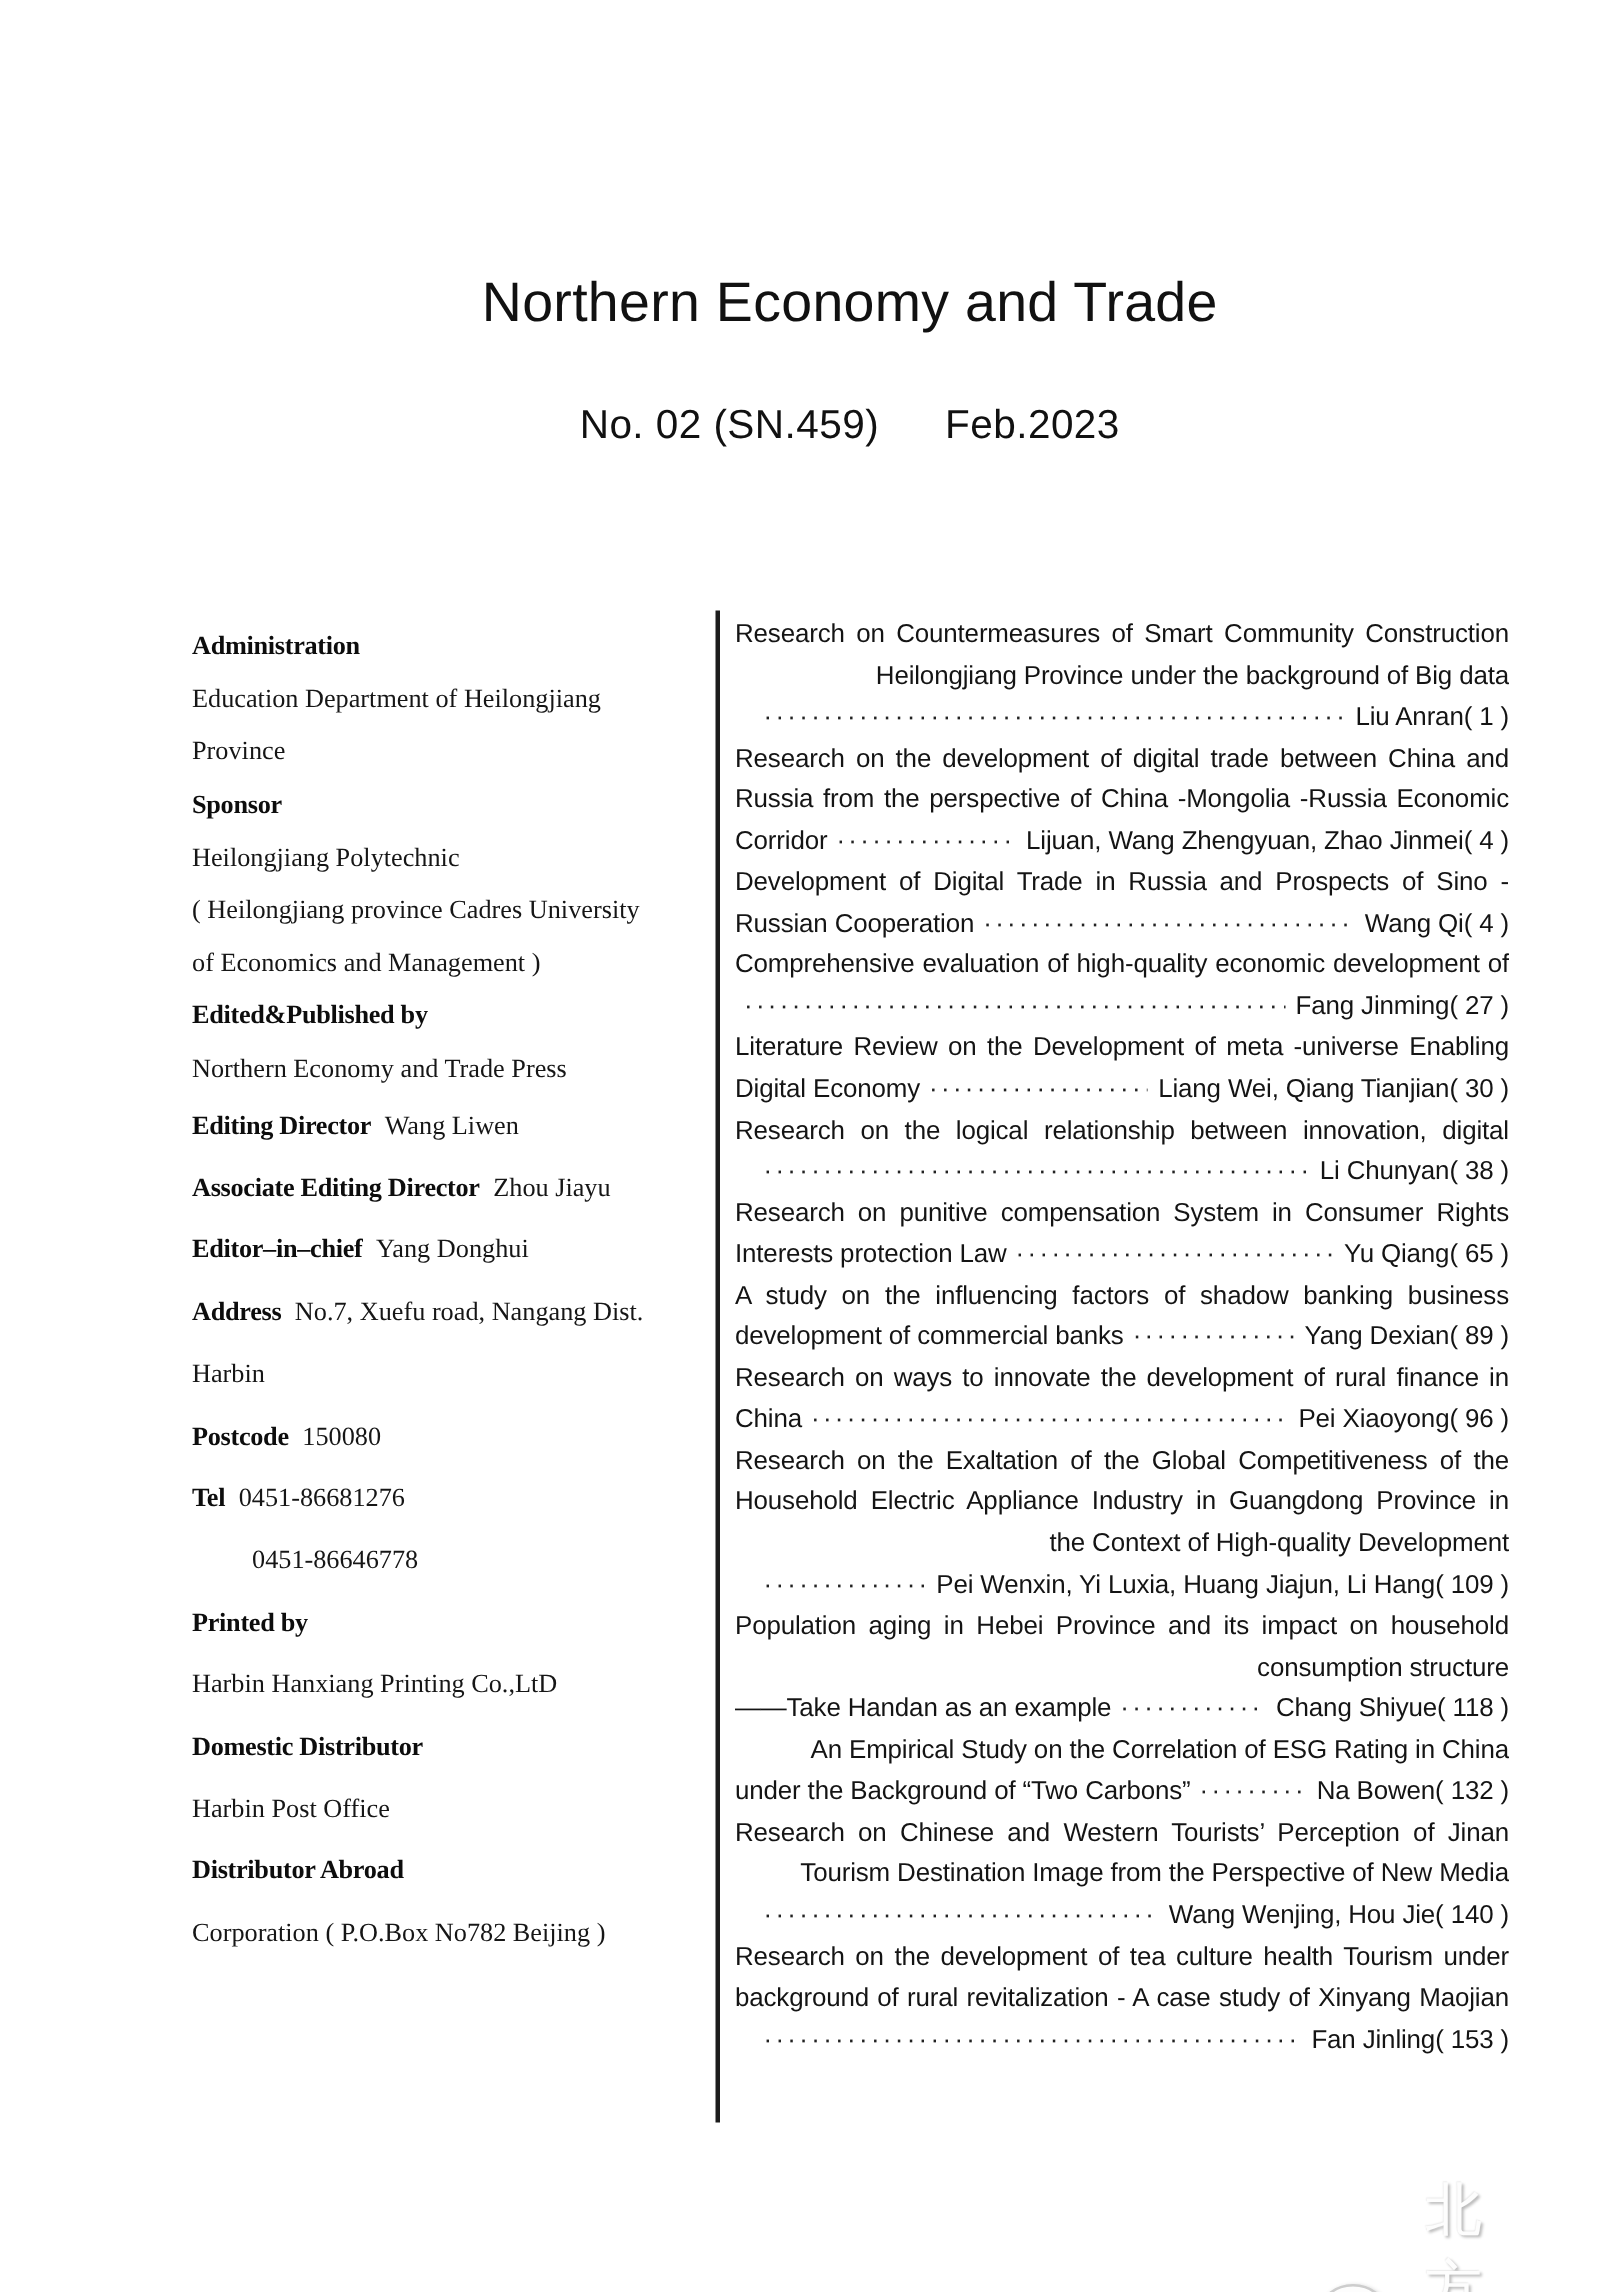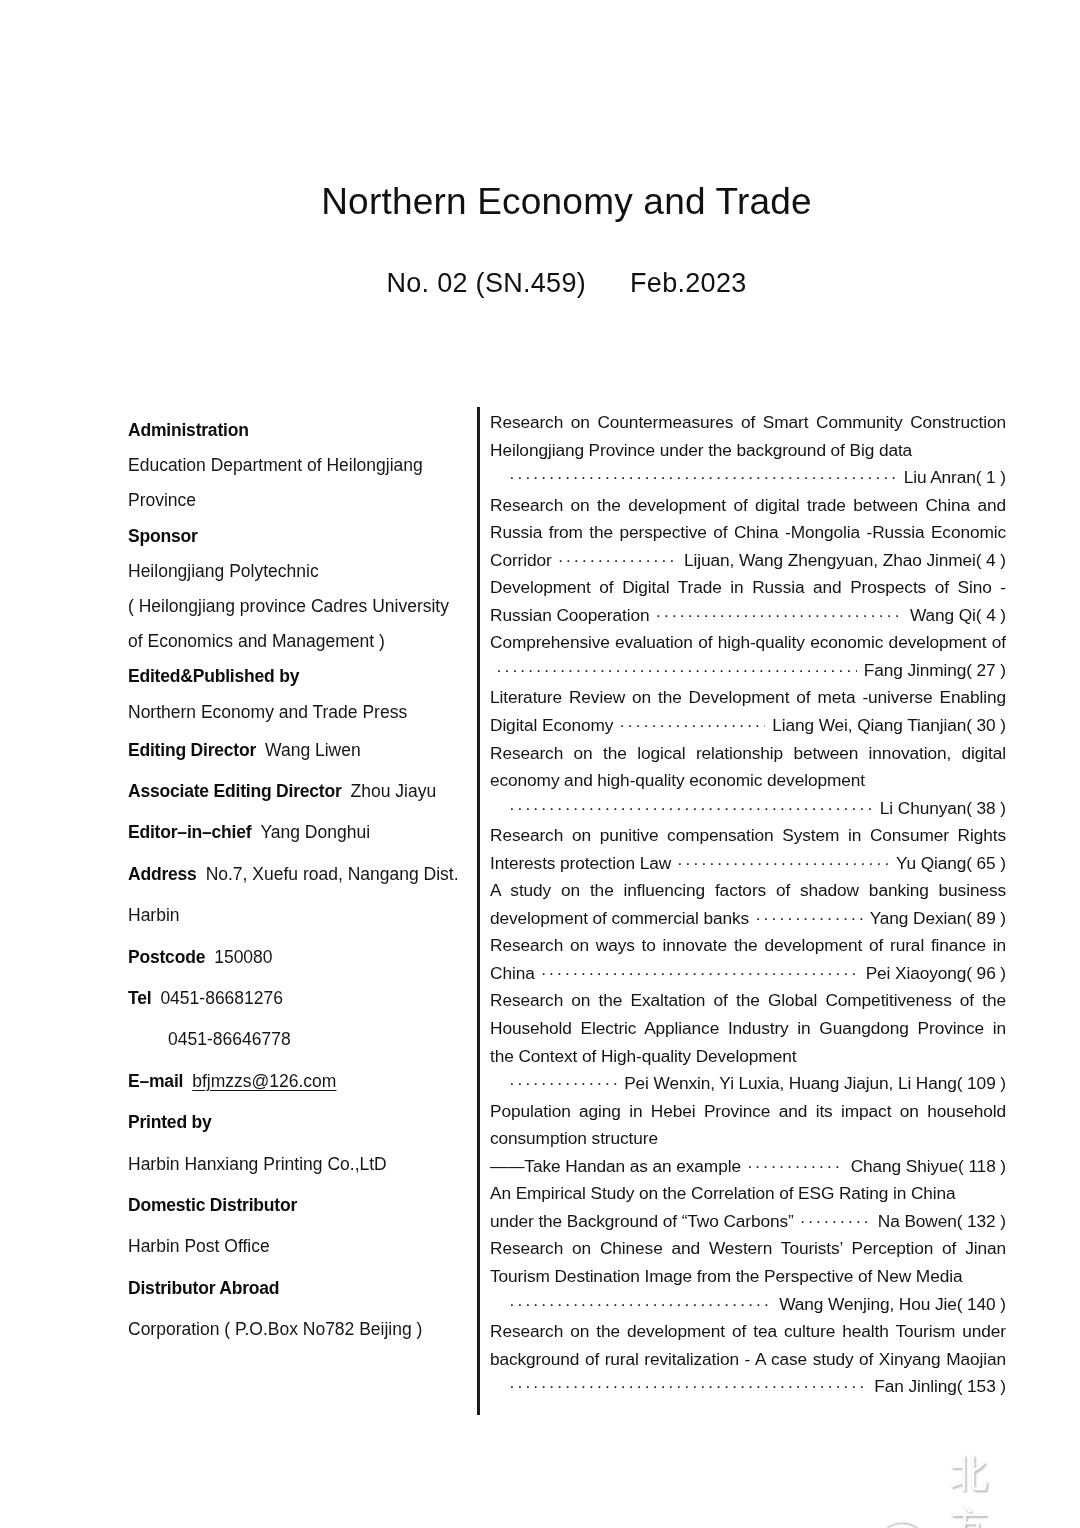--- a/index.html
+++ b/index.html
@@ -15,34 +15,34 @@
   .issue-line{
     position:absolute;left:128px;top:268px;width:877px;text-align:center;
     font-size:27px;color:#111;letter-spacing:0.3px;
   }
   .issue-line .issue-date{margin-left:44px;}
   
   .masthead{
     position:absolute;left:128px;top:413px;width:362px;
     font-size:17.5px;color:#161616;
   }
-  .m-line{height:41.4px;line-height:41.4px;white-space:nowrap;}
+  .m-line{height:41.4px;line-height:41.4px;white-space:nowrap;font-family:Liberation Serif, serif;}
   .m-line.tight{height:35.2px;line-height:35.2px;}
   .m-line strong{font-weight:700;letter-spacing:-0.2px;color:#0d0d0d;}
   .m-line .after-label{margin-left:9px;}
   .m-line.indent{padding-left:40px;}
   .m-line .underline{text-decoration:underline;text-underline-offset:3px;}
   
   .divider{position:absolute;left:477px;top:407px;width:2.5px;height:1008px;background:#1c1c1c;}
   
   .toc{
     position:absolute;left:490px;top:409px;width:516px;
     font-size:17.3px;color:#141414;letter-spacing:-0.1px;
   }
-  .toc-line{height:27.55px;line-height:27.55px;overflow:hidden;white-space:nowrap;}
+  .toc-line{height:27.55px;line-height:27.55px;overflow:hidden;white-space:nowrap;text-align:right;}
   .toc-line.just{white-space:normal;text-align:justify;text-align-last:justify;}
   .toc-line.flexline{display:flex;align-items:baseline;}
   .toc-line.flexline.noprefix{padding-left:13px;}
   .toc-line .prefix{flex:0 0 auto;}
   .toc-line .dots{
     flex:1 1 auto;overflow:hidden;white-space:nowrap;margin:0 7px 0 6px;
     letter-spacing:2.2px;color:#222;
   }
   .toc-line .authors{flex:0 0 auto;}
   
@@ -77,21 +77,20 @@
       <div class="m-line tight"><strong>Edited&amp;Published by</strong></div>
       <div class="m-line tight"><span class="">Northern Economy and Trade Press</span></div>
       <div class="m-line"><strong>Editing Director</strong><span class="after-label">Wang Liwen</span></div>
       <div class="m-line"><strong>Associate Editing Director</strong><span class="after-label">Zhou Jiayu</span></div>
       <div class="m-line"><strong>Editor–in–chief</strong><span class="after-label">Yang Donghui</span></div>
       <div class="m-line"><strong>Address</strong><span class="after-label">No.7,  Xuefu road, Nangang Dist.</span></div>
       <div class="m-line"><span class="">Harbin</span></div>
       <div class="m-line"><strong>Postcode</strong><span class="after-label">150080</span></div>
       <div class="m-line"><strong>Tel</strong><span class="after-label">0451-86681276</span></div>
       <div class="m-line indent"><span class="">0451-86646778</span></div>
-      <div class="m-line"><strong>E–mail</strong><span class="after-label underline">bfjmzzs@126.com</span></div>
       <div class="m-line"><strong>Printed by</strong></div>
       <div class="m-line"><span class="">Harbin Hanxiang Printing Co.,LtD</span></div>
       <div class="m-line"><strong>Domestic Distributor</strong></div>
       <div class="m-line"><span class="">Harbin Post Office</span></div>
       <div class="m-line"><strong>Distributor Abroad</strong></div>
       <div class="m-line"><span class="">Corporation ( P.O.Box No782 Beijing )</span></div>
     </div>
 
   <div class="divider"></div>
 
@@ -120,21 +119,20 @@
         <span class="dots">····························································································································································································································</span>
         <span class="authors">Fang Jinming( 27 )</span>
       </div>
       <div class="toc-line just">Literature Review on the Development of meta -universe Enabling</div>
       <div class="toc-line flexline">
         <span class="prefix">Digital Economy</span>
         <span class="dots">····························································································································································································································</span>
         <span class="authors">Liang Wei, Qiang Tianjian( 30 )</span>
       </div>
       <div class="toc-line just">Research on the logical relationship between innovation, digital</div>
-      <div class="toc-line">economy and high-quality economic development</div>
       <div class="toc-line flexline noprefix">
         <span class="dots">····························································································································································································································</span>
         <span class="authors">Li Chunyan( 38 )</span>
       </div>
       <div class="toc-line just">Research on punitive compensation System in Consumer Rights and</div>
       <div class="toc-line flexline">
         <span class="prefix">Interests protection Law</span>
         <span class="dots">····························································································································································································································</span>
         <span class="authors">Yu Qiang( 65 )</span>
       </div>

